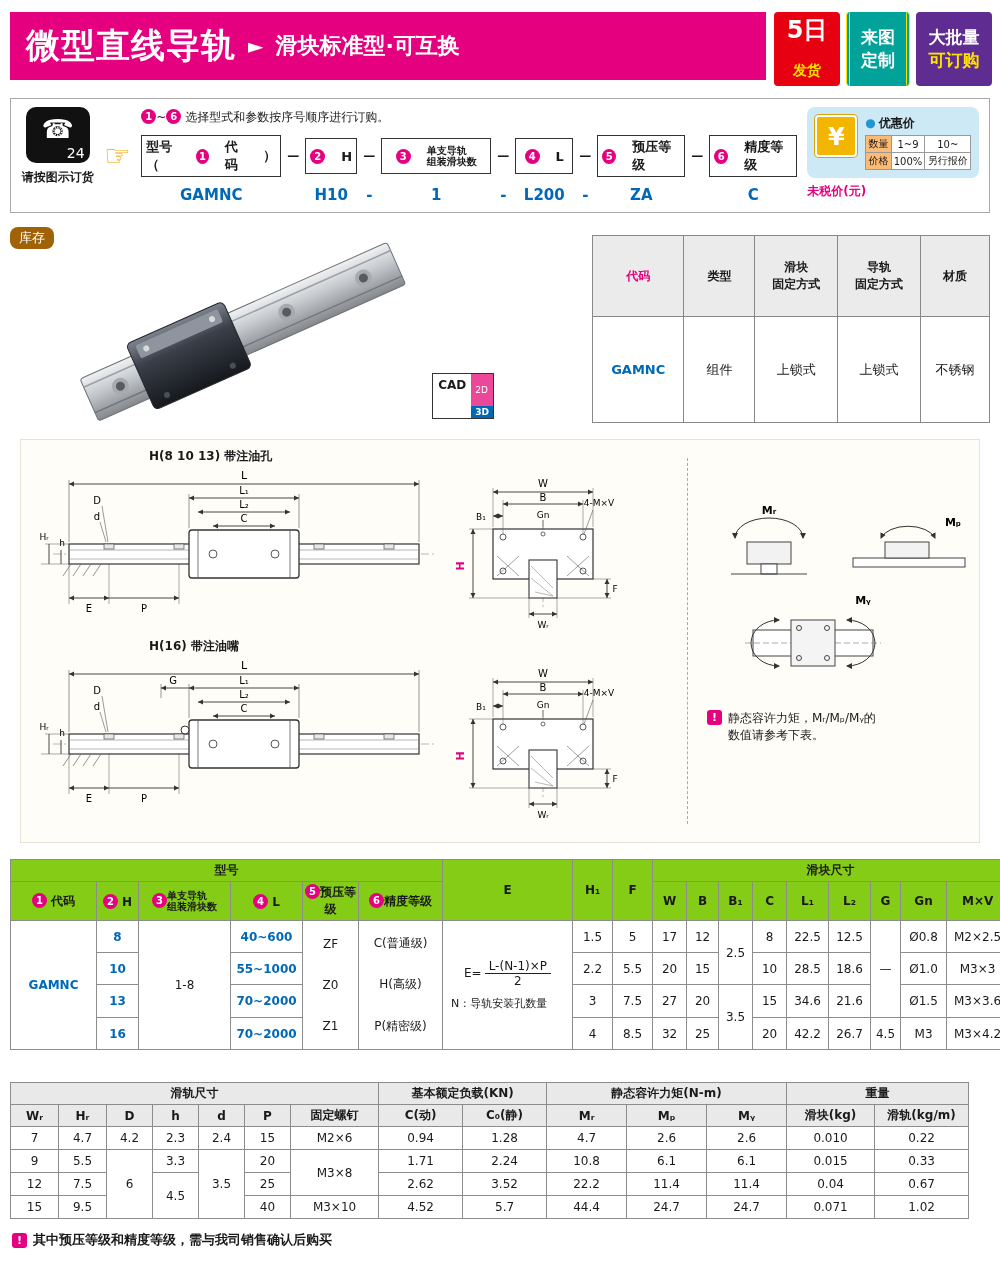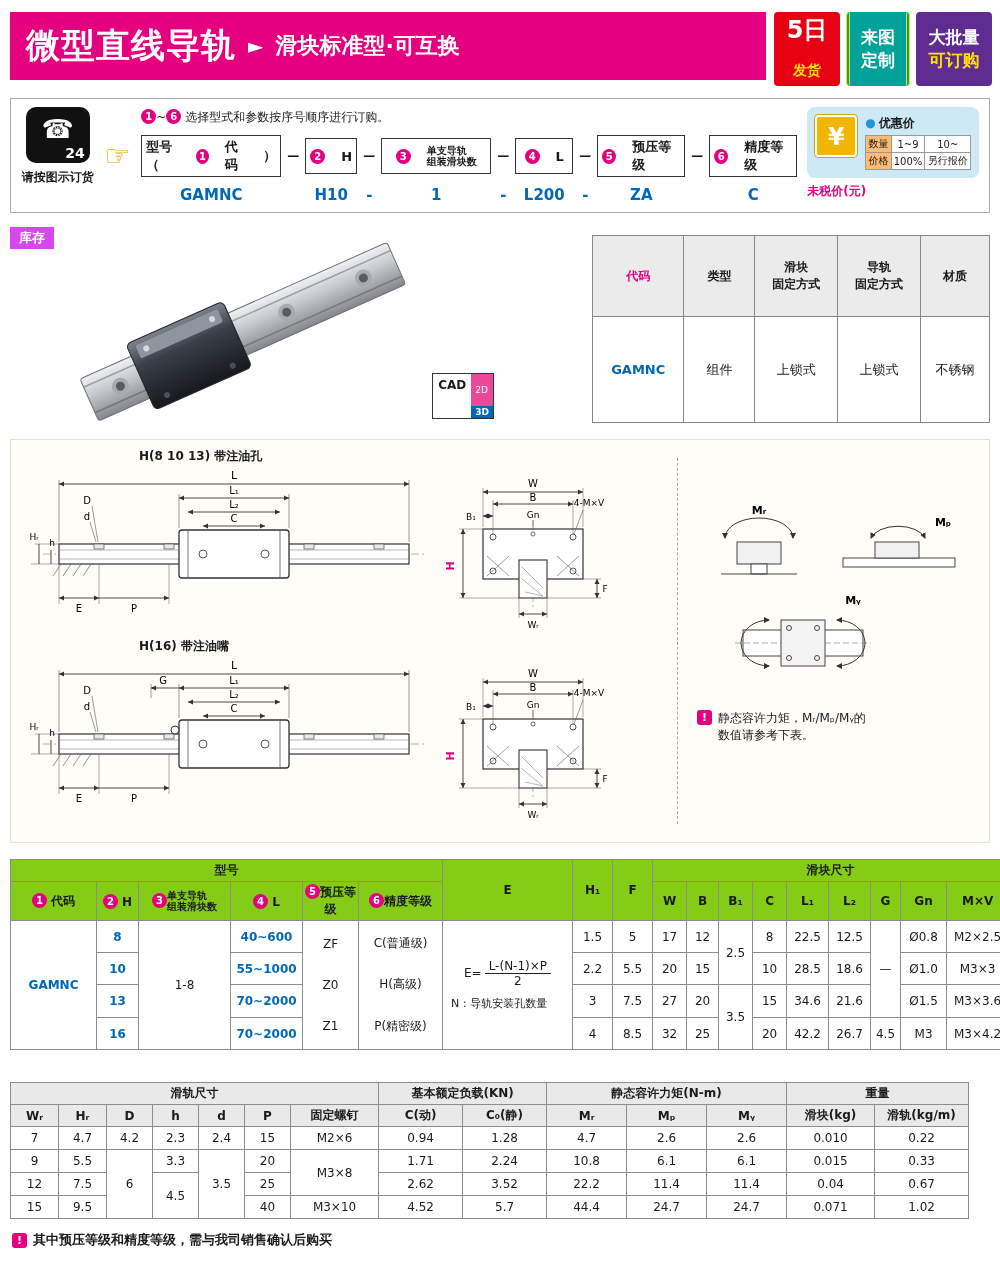--- a/index.html
+++ b/index.html
@@ -19,21 +19,21 @@
 .b-ship .big{font-size:24px;line-height:1}
 .b-ship .small{font-size:14px;color:#ffe100;margin-top:20px}
 .b-custom{width:64px;background:#00a29a;border-left:4px double #ffe100;border-right:4px double #ffe100;font-size:17px;line-height:1.35}
 .b-bulk{width:76px;background:#5f2d91;font-size:17px;line-height:1.35}
 .b-bulk .yellow{color:#ffe100}
 
 .order{margin:12px 10px 0;border:1px solid #aaa;display:flex;padding:8px 10px;gap:10px;align-items:flex-start}
 .phone{width:88px;text-align:center}
 .phone-ic{width:64px;height:56px;margin:0 auto;background:#111;border-radius:10px;color:#fff;position:relative}
 .phone-ic .pg{font-size:26px;line-height:44px}
-.phone-ic .pn{position:absolute;right:5px;bottom:2px;font-size:14px;font-weight:bold}
+.phone-ic .pn{position:absolute;right:5px;bottom:2px;font-size:14px;font-weight:normal}
 .phone-lb{font-weight:bold;margin-top:6px;font-size:12px}
 .hand{font-size:30px;color:#f0a500;align-self:center}
 .omain{flex:1;padding-top:2px}
 .circ{display:inline-block;width:15px;height:15px;border-radius:50%;background:#e4007f;color:#fff;font-size:10px;line-height:15px;text-align:center;font-weight:bold;vertical-align:1px}
 .inst{font-size:12px;margin-bottom:9px}
 .oboxes{display:flex;align-items:center}
 .obox{border:1.5px solid #333;min-height:36px;display:flex;align-items:center;justify-content:center;gap:16px;font-weight:bold;font-size:13px;padding:2px 4px;background:#fff}
 .obox .sm{font-size:10px;line-height:1.15;text-align:left}
 .odash{width:24px;text-align:center;font-weight:bold}
 .w1{width:140px}.w2{width:52px}.w3{width:110px}.w4{width:58px}.w5{width:88px}.w6{width:88px}
@@ -46,32 +46,32 @@
 .pright{flex:1}
 .ptitle{font-size:12px;font-weight:bold;margin-bottom:3px}
 .ptitle .dot{color:#2196d3;margin-right:3px}
 table.ptab{border-collapse:collapse;width:100%;background:#fff}
 .ptab td{border:1px solid #999;font-size:10px;text-align:center;padding:1px 2px}
 .ptab td.plab{background:#fdba74}
 .pnote{color:#e4007f;font-size:12px;margin-top:5px;font-weight:bold}
 
 .stockrow{display:flex;margin:14px 10px 0;gap:26px}
 .photo{position:relative;width:556px;height:196px}
-.stock-tab{position:absolute;left:0;top:0;background:#d946ef;color:#fff;font-weight:bold;font-size:13px;padding:2px 9px;border-radius:0}
+.stock-tab{position:absolute;left:0;top:0;background:#a16207;color:#fff;font-weight:normal;font-size:13px;padding:2px 9px;border-radius:8px}
 .cadbox{position:absolute;right:72px;bottom:4px;display:flex;align-items:stretch;border:1px solid #333;background:#fff}
 .cadbox .cadlb{font-weight:bold;font-size:12px;padding:4px 5px}
 .cadcol{display:flex;flex-direction:column;justify-content:stretch}
 .cad2{background:#ec4899;color:#fff;font-size:9px;font-weight:normal;padding:11px 4px}
 .cad3{background:#0068b7;color:#fff;font-size:9px;font-weight:bold;padding:1px 4px}
 table.ovtable{border-collapse:collapse;margin-top:8px;width:402px}
 .ovtable th,.ovtable td{border:1px solid #888;text-align:center;font-size:12px;padding:4px}
 .ovtable th{background:#ebebeb;height:42px}
 .ovtable td{height:56px;font-size:13px}
 
-.draw{position:relative;margin:16px 10px 0;height:404px;background:#fffdf7;border:1px solid #e7e2d4}
+.draw{position:relative;margin:16px 20px 0;height:404px;background:#fffdf7;border:1px solid #e7e2d4}
 .draw > *{position:absolute}
 .dtitle{font-size:12px;font-weight:bold}
 .draw svg text{font-family:"DejaVu Sans","Liberation Sans",sans-serif}
 .divider{left:666px;top:18px;bottom:18px;border-left:1px dashed #aaa}
 .mnote{left:686px;top:270px;width:290px;display:flex;gap:6px;font-size:12px}
 .note-icon{flex:0 0 auto;display:inline-block;width:15px;height:15px;background:#e4007f;color:#fff;border-radius:3px;text-align:center;line-height:15px;font-weight:bold;font-size:11px}
 
 table.spectab{border-collapse:collapse;margin:16px 10px 0;width:980px;table-layout:fixed}
 .spectab th,.spectab td{border:1px solid #8c8c8c;text-align:center;font-size:12px;padding:2px;overflow:hidden}
 .spectab th{background:#84cc16;font-weight:bold}

